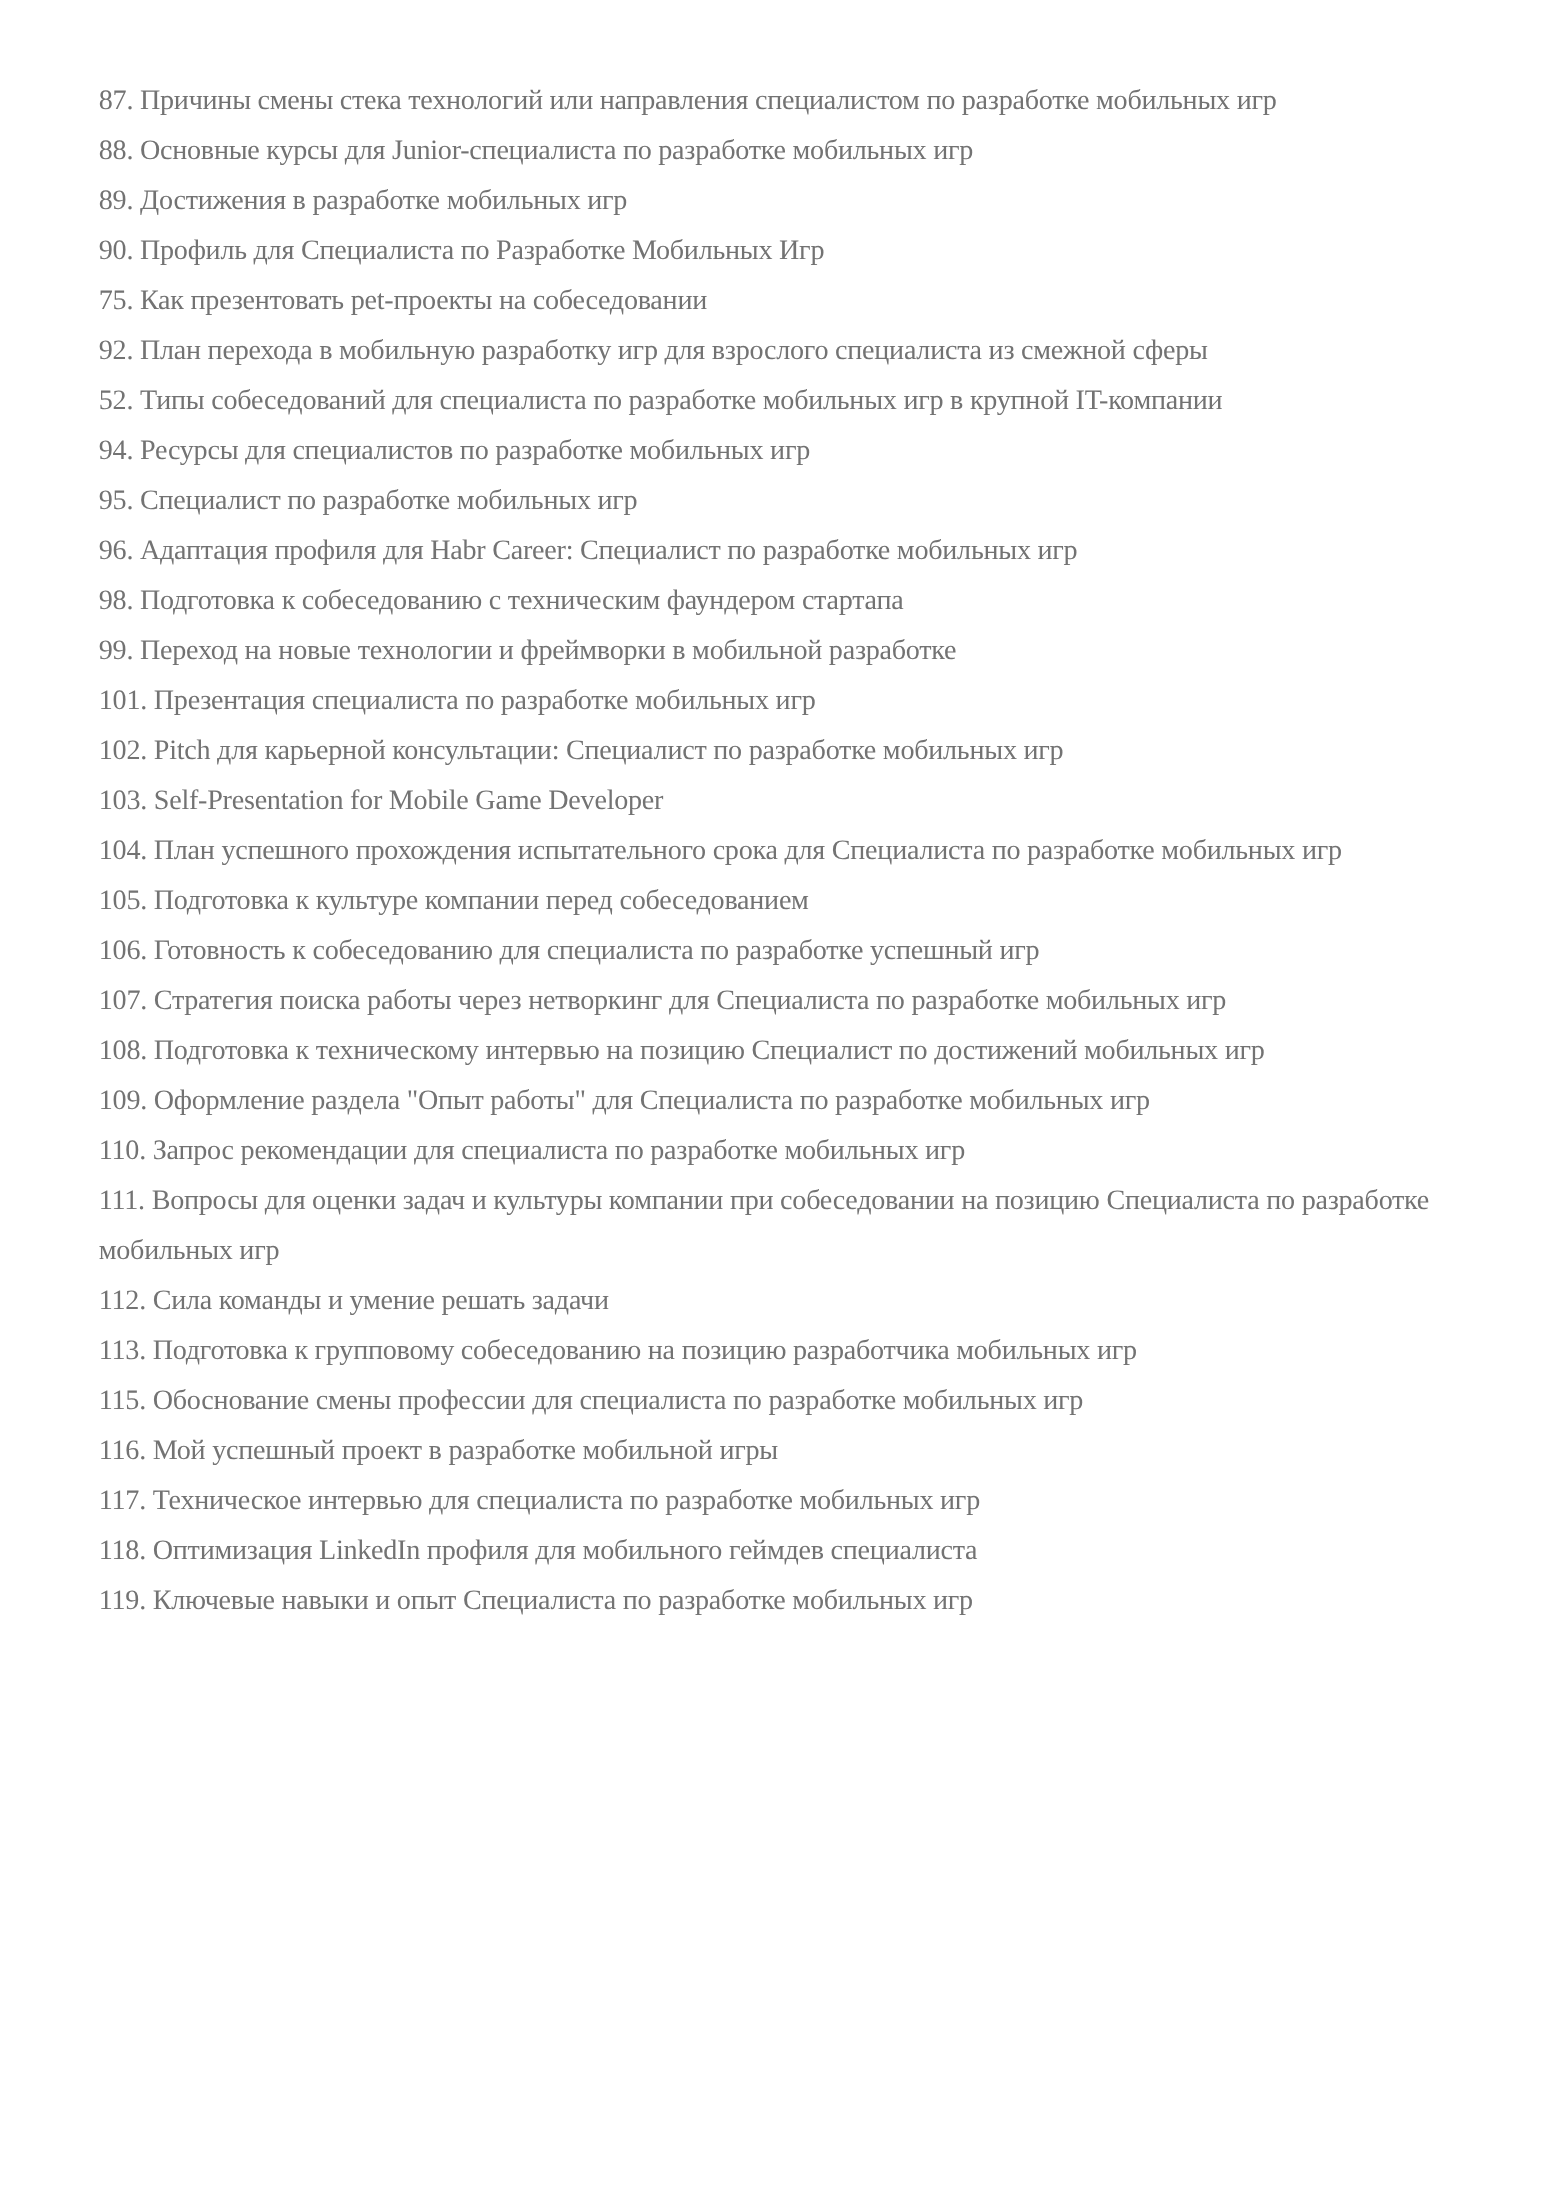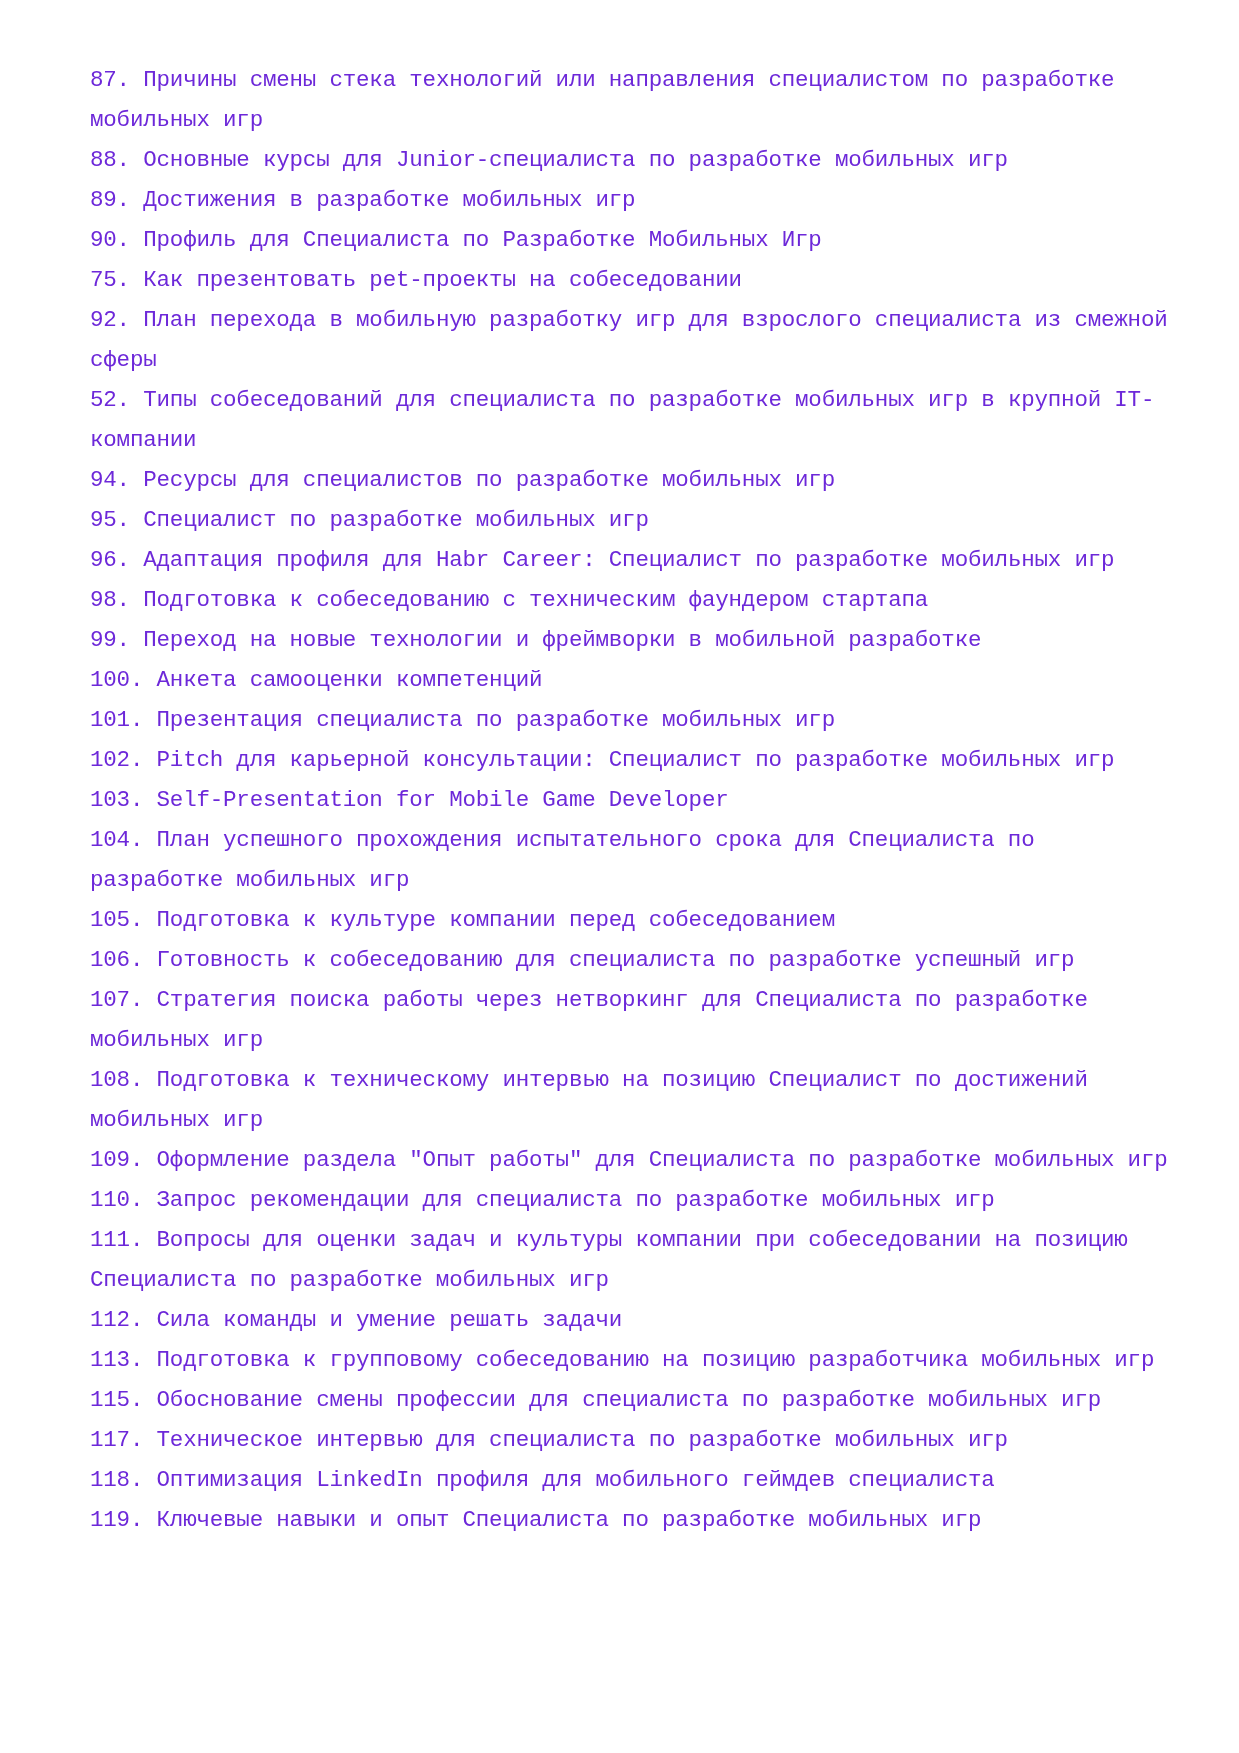--- a/index.html
+++ b/index.html
@@ -8,27 +8,27 @@
       background: #ffffff;
     }
     body {
       width: 1239px;
       height: 1753px;
       overflow: hidden;
       position: relative;
     }
     .page {
       position: absolute;
-      left: 90px;
+      left: 79px;
       top: 60px;
       width: 1080px;
-      font-family: Liberation Mono, monospace;
+      font-family: Liberation Serif, serif;
       font-size: 22.5px;
       line-height: 40px;
-      color: #6d28d9;
+      color: #737373;
       letter-spacing: -0.2px;
     }
     .item {
       margin: 0;
       padding: 0;
     }
   </style>
 </head>
 <body>
 
@@ -39,32 +39,32 @@
       <p class="item"><span>89.</span> <span>Достижения в разработке мобильных игр</span></p>
       <p class="item"><span>90.</span> <span>Профиль для Специалиста по Разработке Мобильных Игр</span></p>
       <p class="item"><span>75.</span> <span>Как презентовать pet-проекты на собеседовании</span></p>
       <p class="item"><span>92.</span> <span>План перехода в мобильную разработку игр для взрослого специалиста из смежной сферы</span></p>
       <p class="item"><span>52.</span> <span>Типы собеседований для специалиста по разработке мобильных игр в крупной IT-компании</span></p>
       <p class="item"><span>94.</span> <span>Ресурсы для специалистов по разработке мобильных игр</span></p>
       <p class="item"><span>95.</span> <span>Специалист по разработке мобильных игр</span></p>
       <p class="item"><span>96.</span> <span>Адаптация профиля для Habr Career: Специалист по разработке мобильных игр</span></p>
       <p class="item"><span>98.</span> <span>Подготовка к собеседованию с техническим фаундером стартапа</span></p>
       <p class="item"><span>99.</span> <span>Переход на новые технологии и фреймворки в мобильной разработке</span></p>
-      <p class="item"><span>100.</span> <span>Анкета самооценки компетенций</span></p>
       <p class="item"><span>101.</span> <span>Презентация специалиста по разработке мобильных игр</span></p>
       <p class="item"><span>102.</span> <span>Pitch для карьерной консультации: Специалист по разработке мобильных игр</span></p>
       <p class="item"><span>103.</span> <span>Self-Presentation for Mobile Game Developer</span></p>
       <p class="item"><span>104.</span> <span>План успешного прохождения испытательного срока для Специалиста по разработке мобильных игр</span></p>
       <p class="item"><span>105.</span> <span>Подготовка к культуре компании перед собеседованием</span></p>
       <p class="item"><span>106.</span> <span>Готовность к собеседованию для специалиста по разработке успешный игр</span></p>
       <p class="item"><span>107.</span> <span>Стратегия поиска работы через нетворкинг для Специалиста по разработке мобильных игр</span></p>
       <p class="item"><span>108.</span> <span>Подготовка к техническому интервью на позицию Специалист по достижений мобильных игр</span></p>
       <p class="item"><span>109.</span> <span>Оформление раздела "Опыт работы" для Специалиста по разработке мобильных игр</span></p>
       <p class="item"><span>110.</span> <span>Запрос рекомендации для специалиста по разработке мобильных игр</span></p>
       <p class="item"><span>111.</span> <span>Вопросы для оценки задач и культуры компании при собеседовании на позицию Специалиста по разработке мобильных игр</span></p>
       <p class="item"><span>112.</span> <span>Сила команды и умение решать задачи</span></p>
       <p class="item"><span>113.</span> <span>Подготовка к групповому собеседованию на позицию разработчика мобильных игр</span></p>
       <p class="item"><span>115.</span> <span>Обоснование смены профессии для специалиста по разработке мобильных игр</span></p>
+      <p class="item"><span>116.</span> <span>Мой успешный проект в разработке мобильной игры</span></p>
       <p class="item"><span>117.</span> <span>Техническое интервью для специалиста по разработке мобильных игр</span></p>
       <p class="item"><span>118.</span> <span>Оптимизация LinkedIn профиля для мобильного геймдев специалиста</span></p>
       <p class="item"><span>119.</span> <span>Ключевые навыки и опыт Специалиста по разработке мобильных игр</span></p>
     </div>
 </div>
 
 </body></html>

